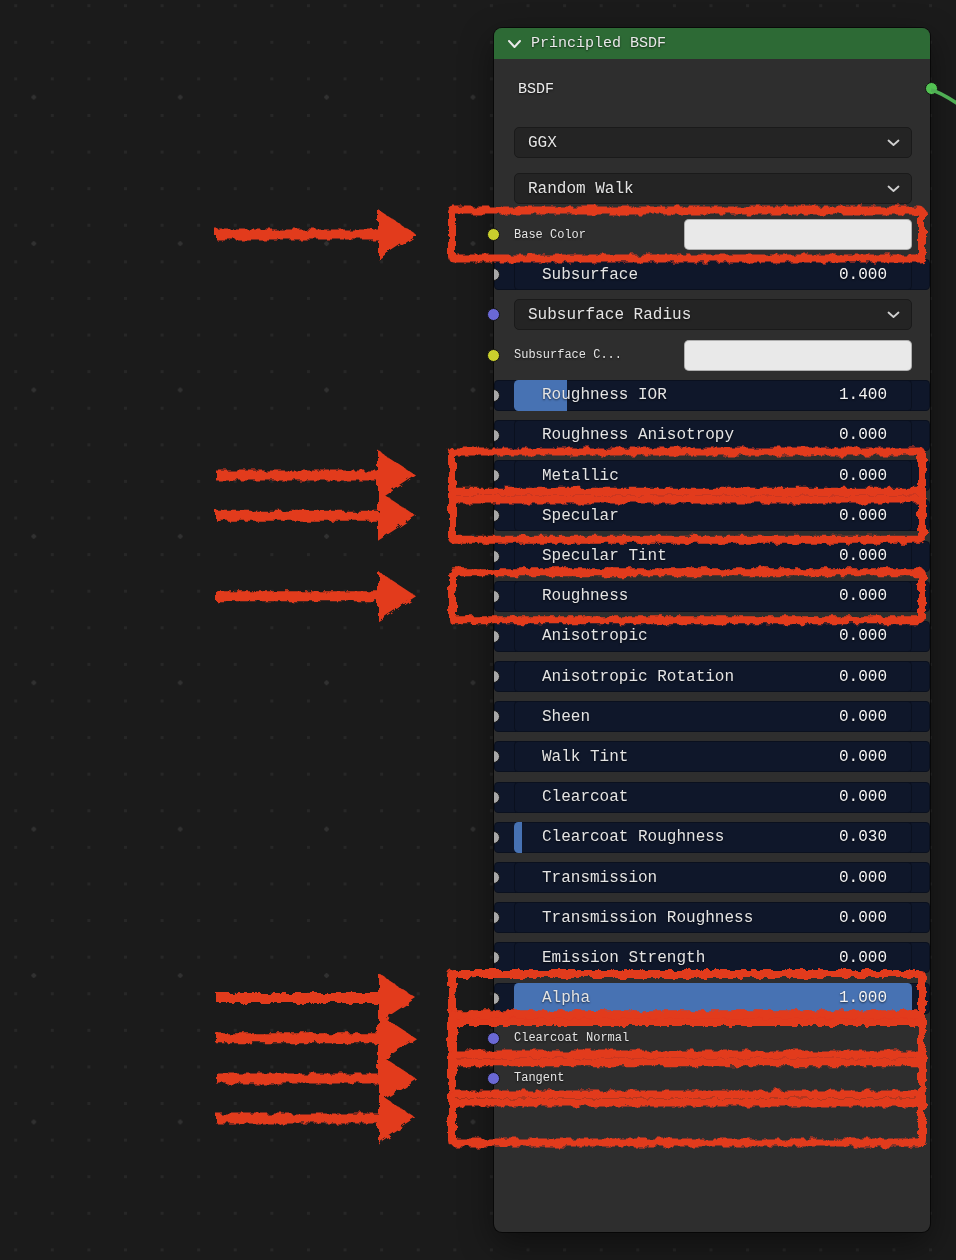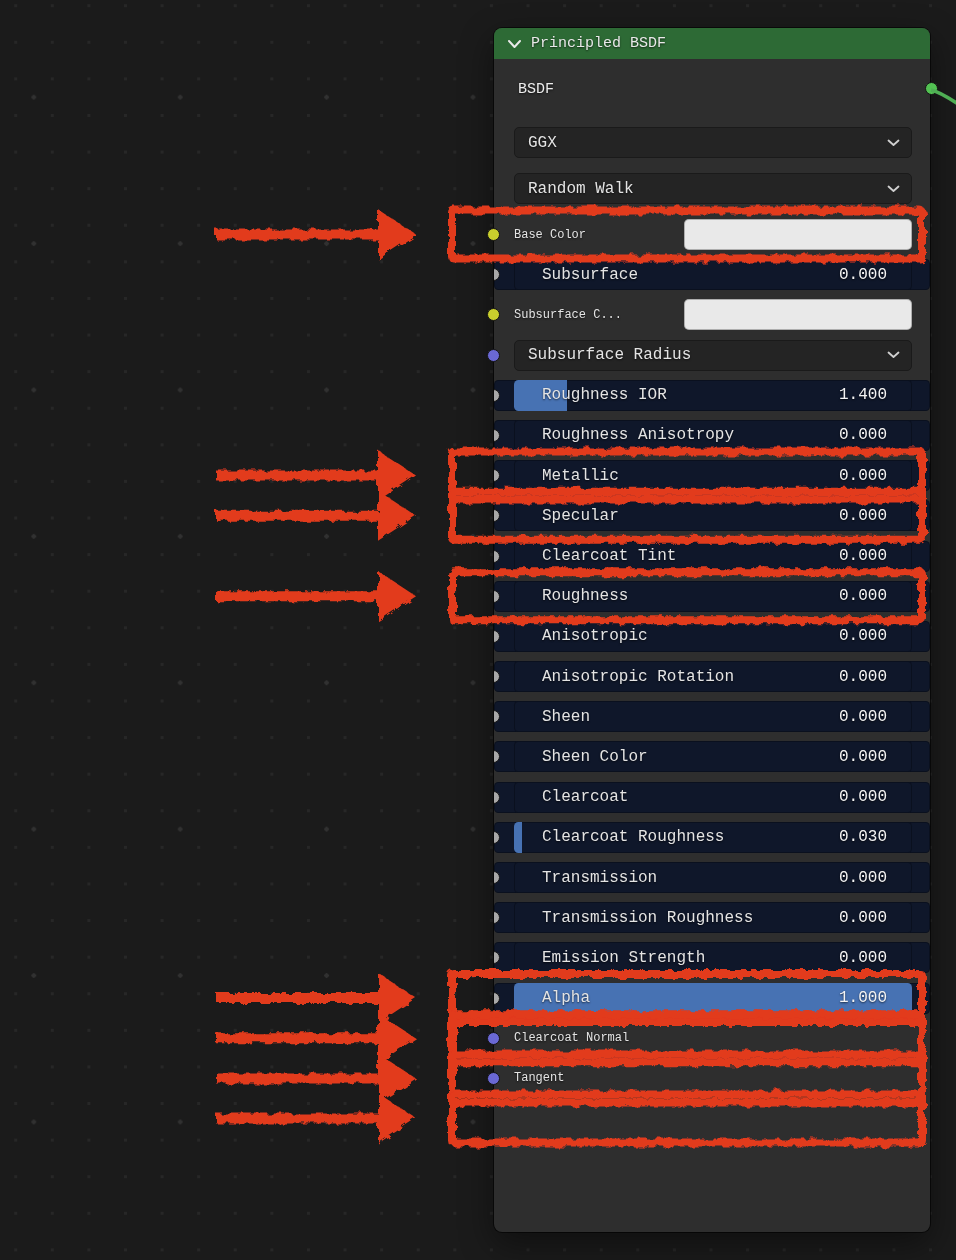--- a/index.html
+++ b/index.html
@@ -98,34 +98,34 @@
           <span class="lbl">Base Color</span>
           <div class="swatch" style="background: rgb(233, 233, 233);"></div>
         </div>
         <div class="row slider">
           <span class="socket in" style="background: rgb(168, 168, 168);"></span>
           <div class="ctl slider">
             <span class="lbl">Subsurface</span>
             <span class="val">0.000</span>
           </div>
         </div>
-        <div class="row color-row">
-          <span class="socket in" style="background: rgb(201, 207, 45);"></span>
-          <span class="lbl">Subsurface C...</span>
-          <div class="swatch" style="background: rgb(233, 233, 233);"></div>
-        </div>
         <div class="row dropdown">
           <span class="socket in" style="background: rgb(106, 104, 212);"></span>
           <div class="ctl dd">
             <span class="lbl">Subsurface Radius</span>
             <svg class="chev" width="13" height="8" viewBox="0 0 13 8">
               <polyline points="1.5,1.5 6.5,6 11.5,1.5" fill="none" stroke="#d0d0d0" stroke-width="1.8" stroke-linecap="round" stroke-linejoin="round"></polyline>
             </svg>
           </div>
         </div>
+        <div class="row color-row">
+          <span class="socket in" style="background: rgb(201, 207, 45);"></span>
+          <span class="lbl">Subsurface C...</span>
+          <div class="swatch" style="background: rgb(233, 233, 233);"></div>
+        </div>
         <div class="row slider">
           <span class="socket in" style="background: rgb(168, 168, 168);"></span>
           <div class="ctl slider">
             <div class="fill" style="width: 13.3%;"></div>
             <span class="lbl">Roughness IOR</span>
             <span class="val">1.400</span>
           </div>
         </div>
         <div class="row slider">
           <span class="socket in" style="background: rgb(168, 168, 168);"></span>
@@ -144,21 +144,21 @@
         <div class="row slider">
           <span class="socket in" style="background: rgb(168, 168, 168);"></span>
           <div class="ctl slider">
             <span class="lbl">Specular</span>
             <span class="val">0.000</span>
           </div>
         </div>
         <div class="row slider">
           <span class="socket in" style="background: rgb(168, 168, 168);"></span>
           <div class="ctl slider">
-            <span class="lbl">Clearcoat Tint</span>
+            <span class="lbl">Specular Tint</span>
             <span class="val">0.000</span>
           </div>
         </div>
         <div class="row slider">
           <span class="socket in" style="background: rgb(168, 168, 168);"></span>
           <div class="ctl slider">
             <span class="lbl">Roughness</span>
             <span class="val">0.000</span>
           </div>
         </div>
@@ -179,21 +179,21 @@
         <div class="row slider">
           <span class="socket in" style="background: rgb(168, 168, 168);"></span>
           <div class="ctl slider">
             <span class="lbl">Sheen</span>
             <span class="val">0.000</span>
           </div>
         </div>
         <div class="row slider">
           <span class="socket in" style="background: rgb(168, 168, 168);"></span>
           <div class="ctl slider">
-            <span class="lbl">Sheen Color</span>
+            <span class="lbl">Walk Tint</span>
             <span class="val">0.000</span>
           </div>
         </div>
         <div class="row slider">
           <span class="socket in" style="background: rgb(168, 168, 168);"></span>
           <div class="ctl slider">
             <span class="lbl">Clearcoat</span>
             <span class="val">0.000</span>
           </div>
         </div>

